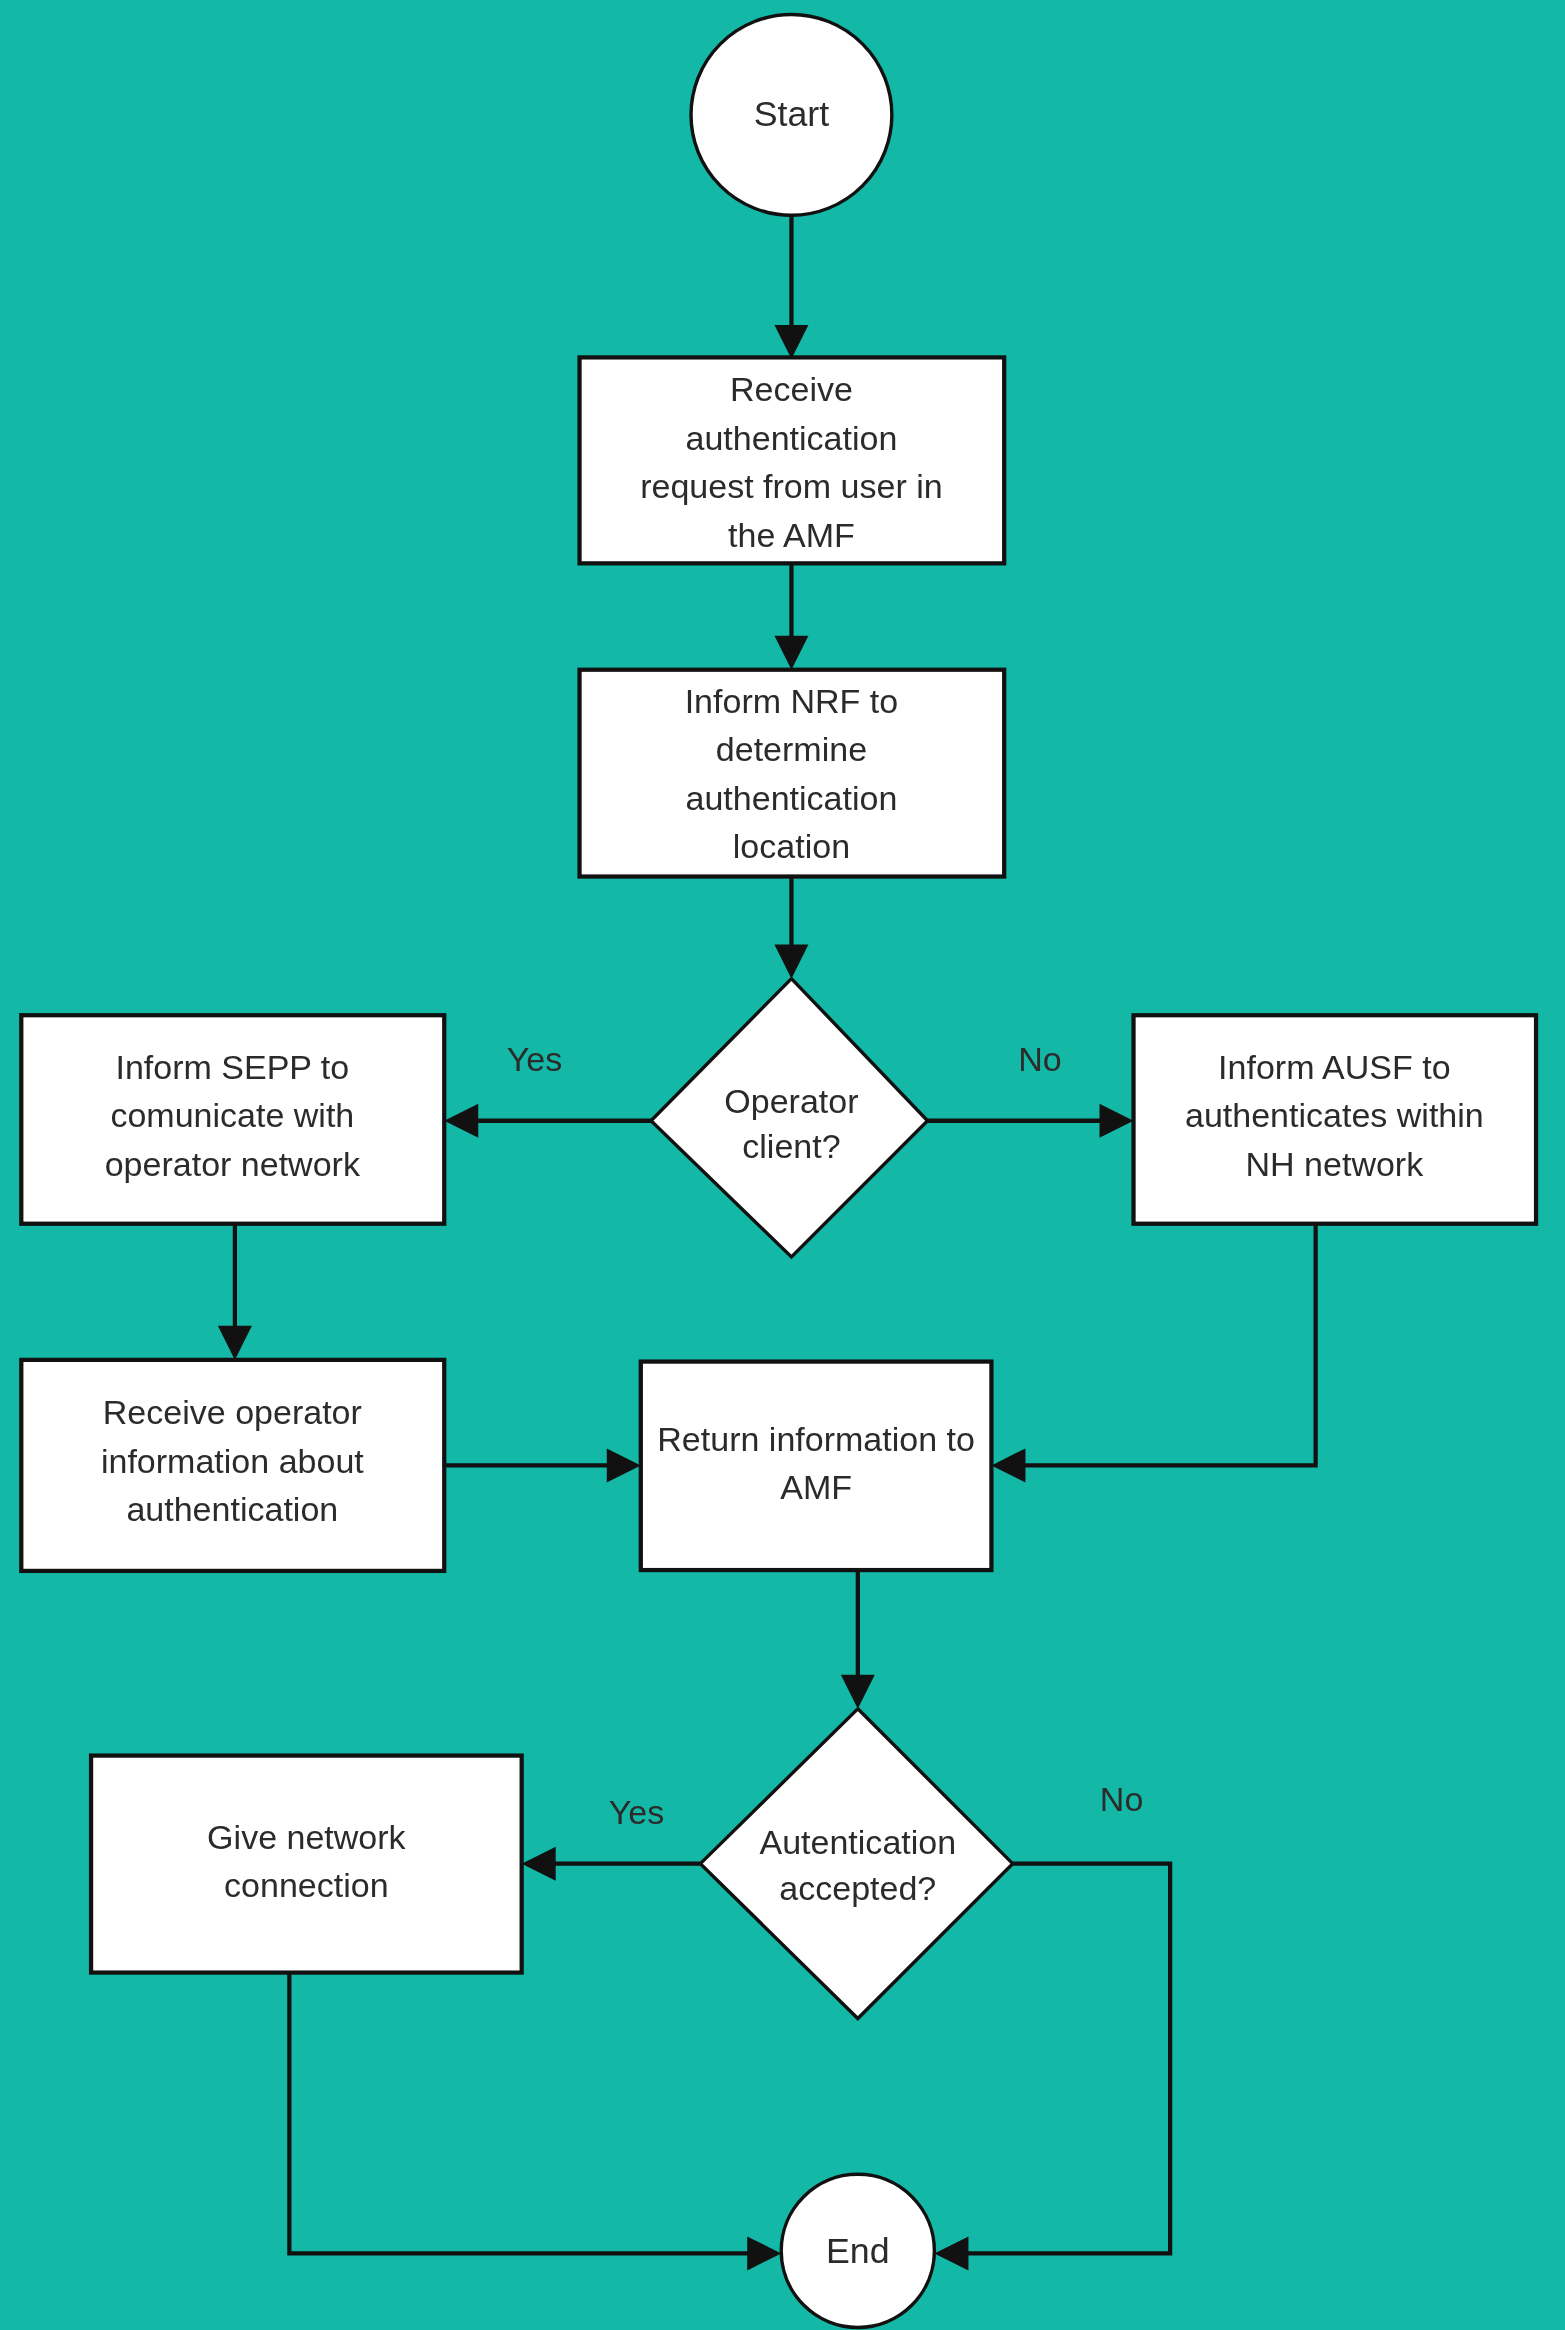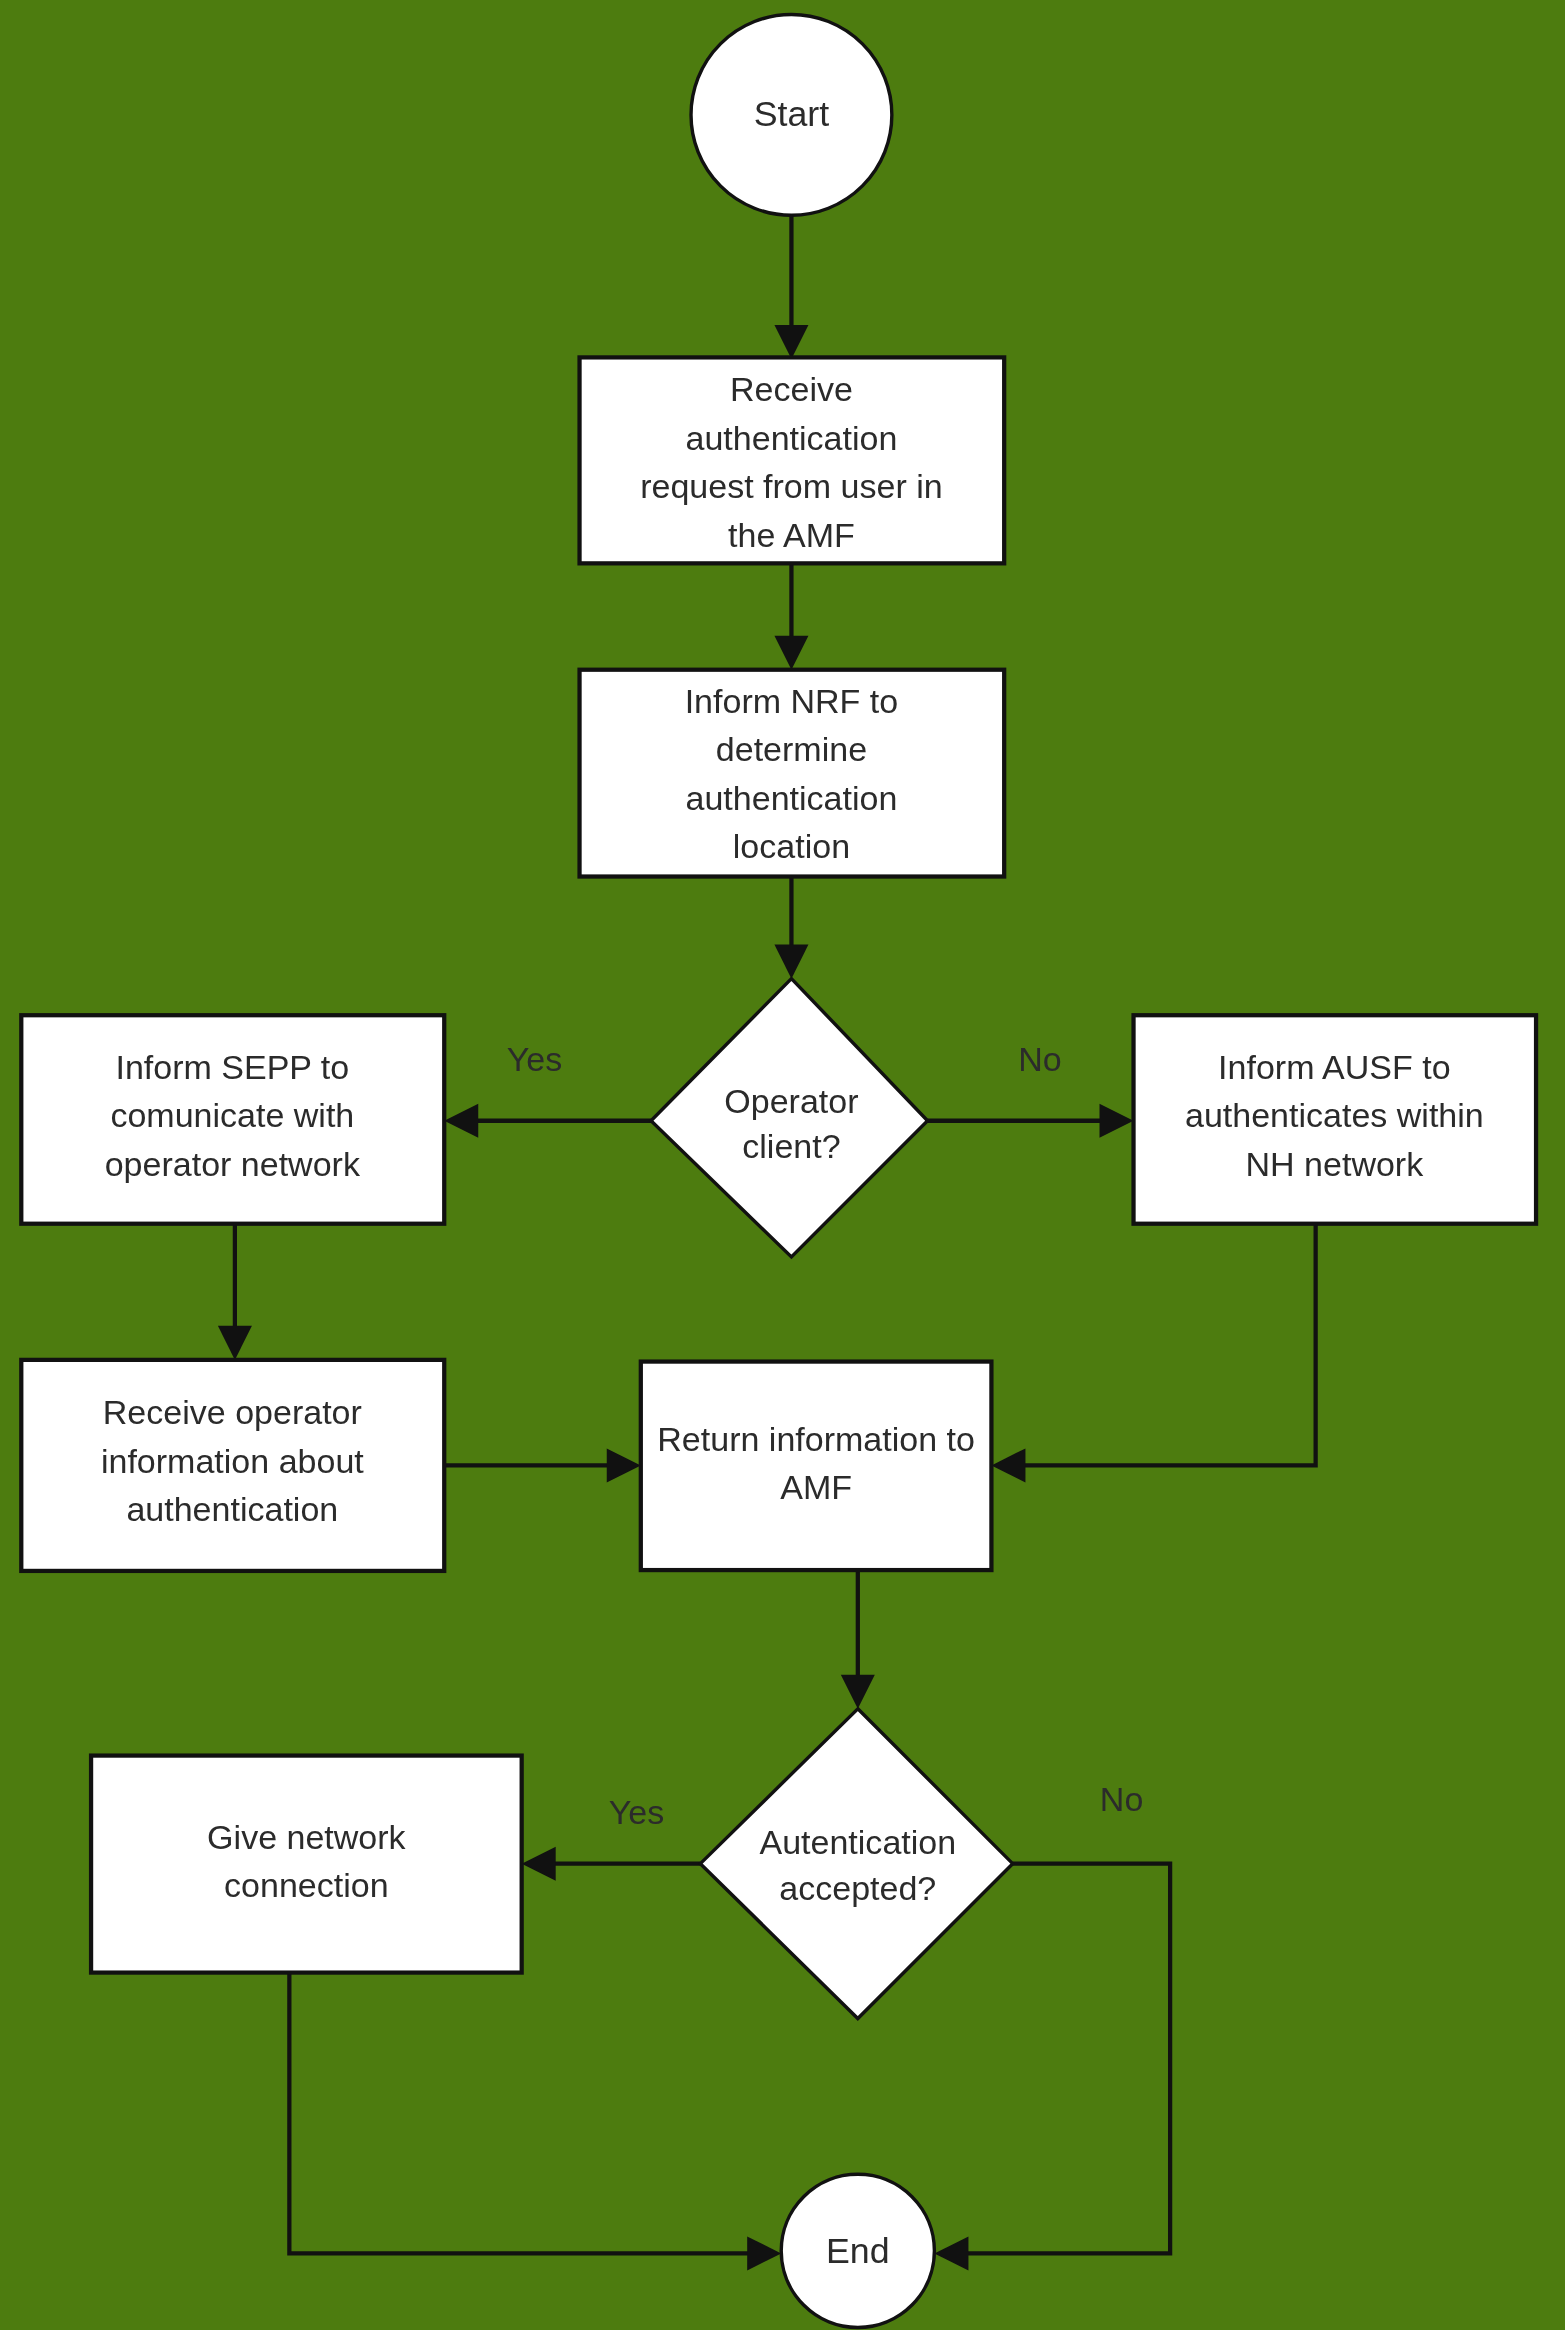--- a/index.html
+++ b/index.html
@@ -8,21 +8,21 @@
     padding: 0;
     background: #ffffff;
   }
   body {
     font-family: "Liberation Sans", sans-serif;
   }
   #flowchart-root {
     position: relative;
     width: 1565px;
     height: 2330px;
-    background: #4d7c0f;
+    background: #14b8a6;
     overflow: hidden;
   }
   svg.flow-canvas {
     position: absolute;
     top: 0;
     left: 0;
     width: 1565px;
     height: 2330px;
     display: block;
   }

